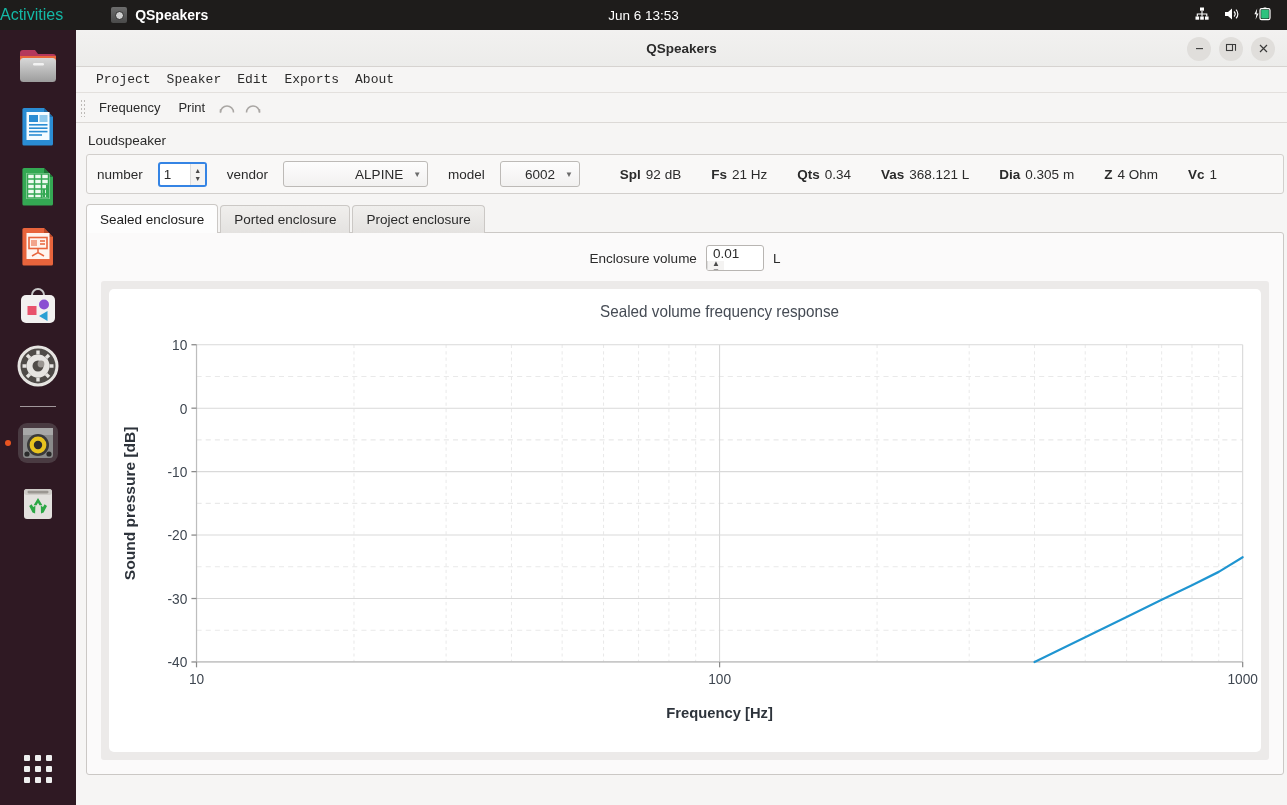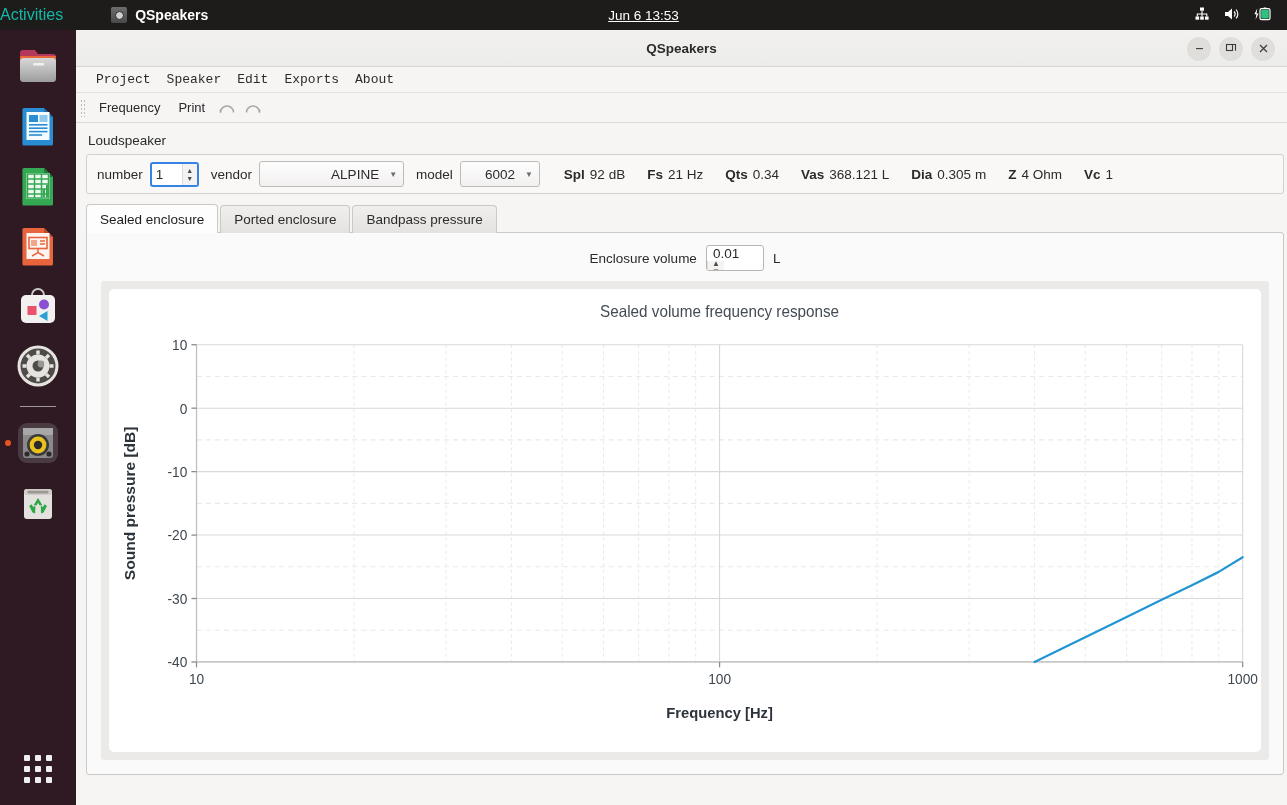--- a/index.html
+++ b/index.html
@@ -31,21 +31,21 @@
     display: flex; align-items: center; justify-content: center;
   }
   #app-indicator .mini-icon .cone {
     width: 9px; height: 9px; border-radius: 50%;
     background: #cfcfcf; border: 1.5px solid #2b2b2b;
   }
   #clock {
     position: absolute; left: 0; right: 0; text-align: center;
     font-size: 13.5px; color: #ffffff; pointer-events: none;
   }
-  #clock span { pointer-events: auto; text-decoration: underline; }
+  #clock span { pointer-events: auto; }
   #tray {
     position: absolute; right: 14px; top: 0; height: 30px;
     display: flex; align-items: center; gap: 13px;
   }
 
   
   #dock {
     position: absolute; top: 30px; left: 0;
     width: 76px; height: 775px;
     background: #2c0b1b;
@@ -124,21 +124,21 @@
   #toolbar .tb { padding: 3px 9px; }
   .arrow-btn { width: 26px; height: 22px; display:flex; align-items:center; justify-content:center; }
 
   
   #content { flex: 1; padding: 8px 3px 0 10px; display: flex; flex-direction: column; }
   #ls-label { font-size: 13.5px; color: #2b2b2b; margin: 2px 0 6px 2px; }
   #ls-box {
     border: 1px solid #d2cfcc; border-radius: 3px;
     background: #f9f8f7;
     height: 40px; display: flex; align-items: center;
-    padding: 0 10px; gap: 0px; font-size: 13.5px; color: #2b2b2b;
+    padding: 0 10px; gap: 8px; font-size: 13.5px; color: #2b2b2b;
     overflow: hidden;
   }
   .lbl { margin-right: 7px; }
   .spin {
     display: inline-flex; align-items: stretch;
     height: 25px; border: 2px solid #3584e4; border-radius: 3px;
     background: #fff; overflow: hidden; margin-right: 12px;
   }
   .spin input {
     border: none; outline: none; width: 30px; padding: 0 4px;
@@ -469,21 +469,21 @@
       <span class="param"><b>Qts</b><span>0.34</span></span>
       <span class="param"><b>Vas</b><span>368.121 L</span></span>
       <span class="param"><b>Dia</b><span>0.305 m</span></span>
       <span class="param"><b>Z</b><span>4 Ohm</span></span>
       <span class="param"><b>Vc</b><span>1</span></span>
     </div>
 
     <div id="tabs">
       <div class="tab active">Sealed enclosure</div>
       <div class="tab">Ported enclosure</div>
-      <div class="tab">Bandpass pressure</div>
+      <div class="tab">Project enclosure</div>
     </div>
 
     <div id="tabpanel">
       <div id="vol-row">
         <span>Enclosure volume</span>
         <span class="spin2">
           <input value="0.01" style="">
           <span class="stepper">
               <span>▲</span>
               <span>▼</span>

